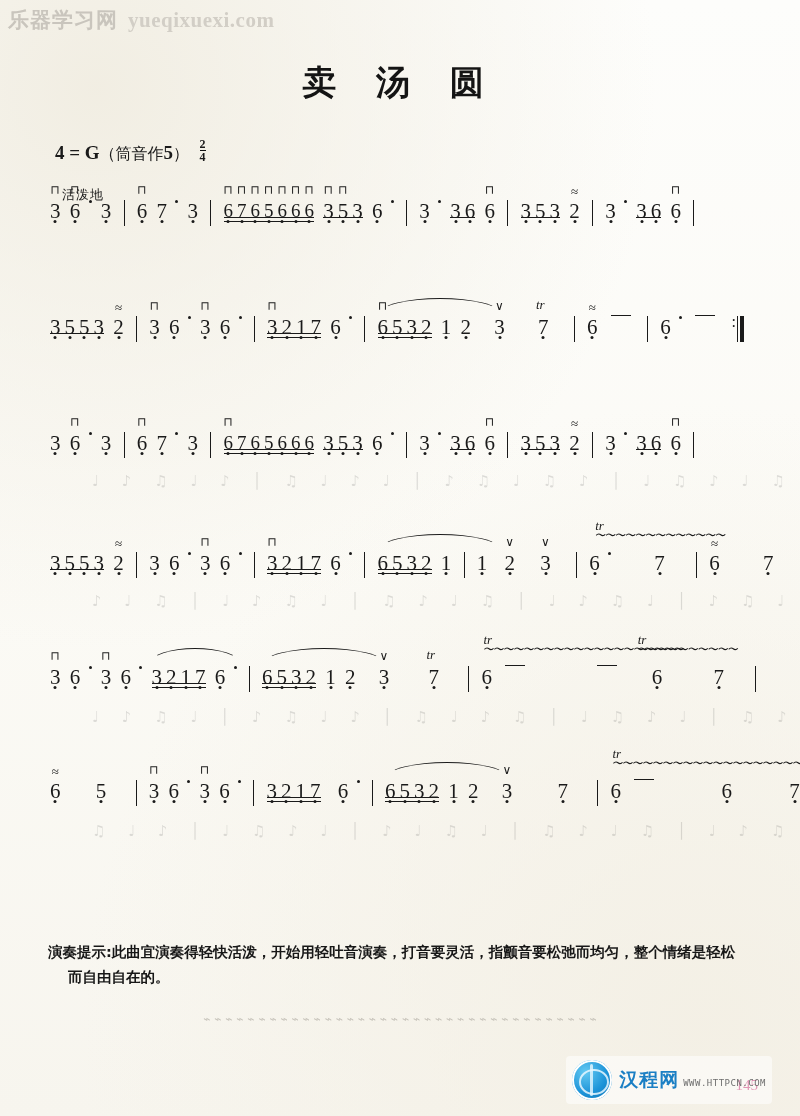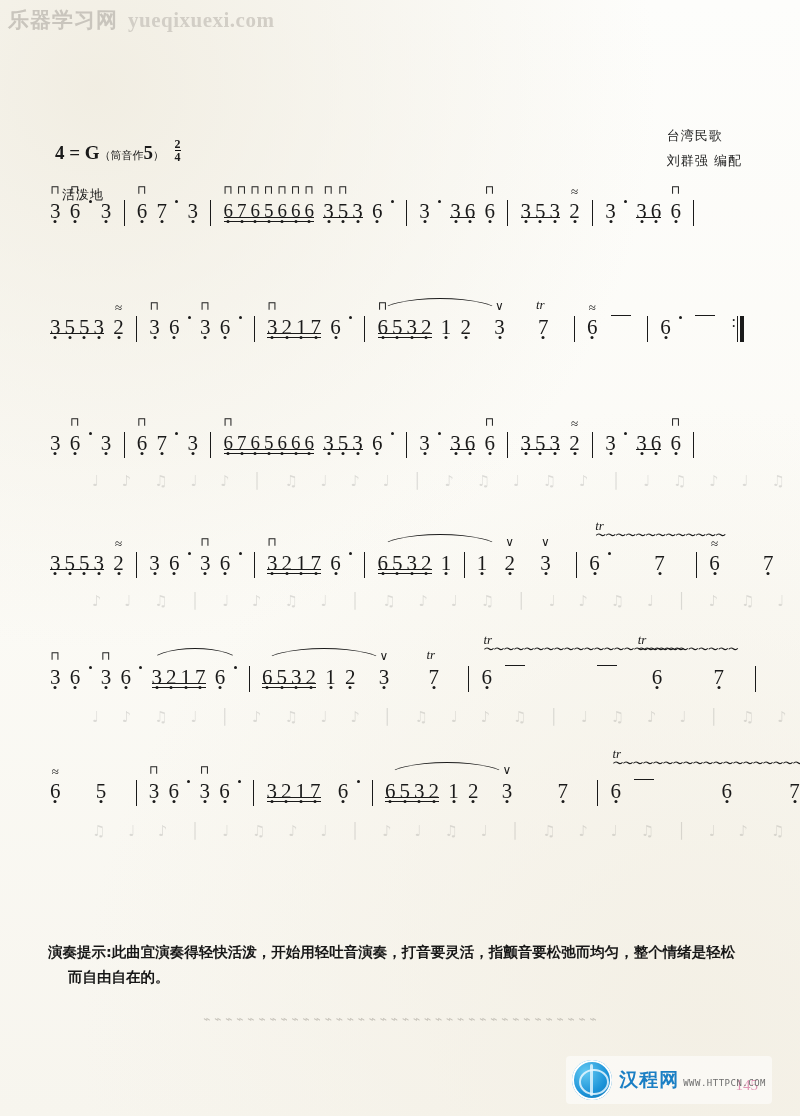--- a/index.html
+++ b/index.html
@@ -74,21 +74,21 @@
   }
   .key-sig {
     position: absolute;
     left: 55px;
     top: 138px;
     font-size: 18px;
     font-family: "Liberation Serif", serif;
     white-space: nowrap;
   }
   .key-sig .kk { font-weight: bold; font-size: 19px; }
-  .key-sig .small { font-size: 11px; }
+  .key-sig .small { font-size: 16px; }
   .key-sig .meter {
     display: inline-block;
     vertical-align: -2px;
     margin-left: 6px;
     font-size: 12px;
     line-height: 1;
     text-align: center;
     font-weight: bold;
   }
   .key-sig .meter b { display: block; }
@@ -346,25 +346,22 @@
 </head>
 <body>
 
 <div class="page">
   <div class="paper-tint"></div>
 
   <div class="watermark-top">
     <span>乐器学习网</span><span class="site">yueqixuexi.com</span>
   </div>
 
-
-  <div class="credits">
-    <div>台湾民歌</div>
-    <div>刘群强 编配</div>
-  </div>
+  <div class="title">卖 汤 圆</div>
+
 
   <div class="key-sig">
     <span class="kk">4 = G</span><span class="small">（筒音作</span><span class="kk">5</span><span class="small">）</span>
     <span class="meter">
       <b>2</b>
       <b class="den">4</b>
     </span>
   </div>
 
   <div class="tempo">活泼地</div>

